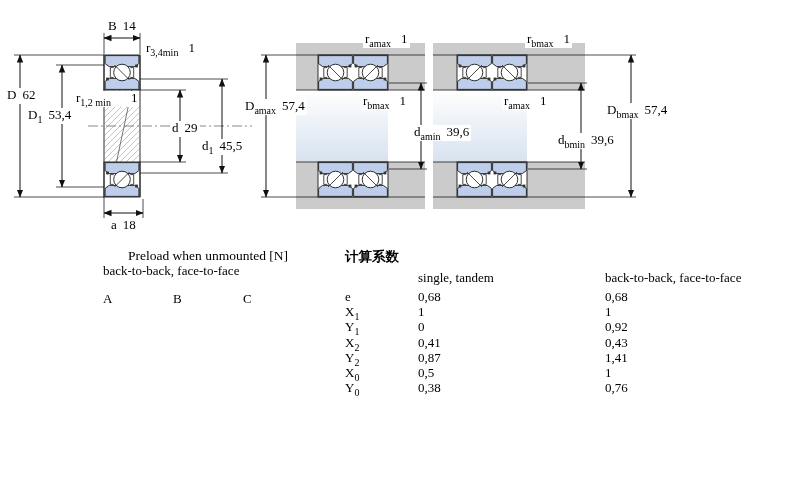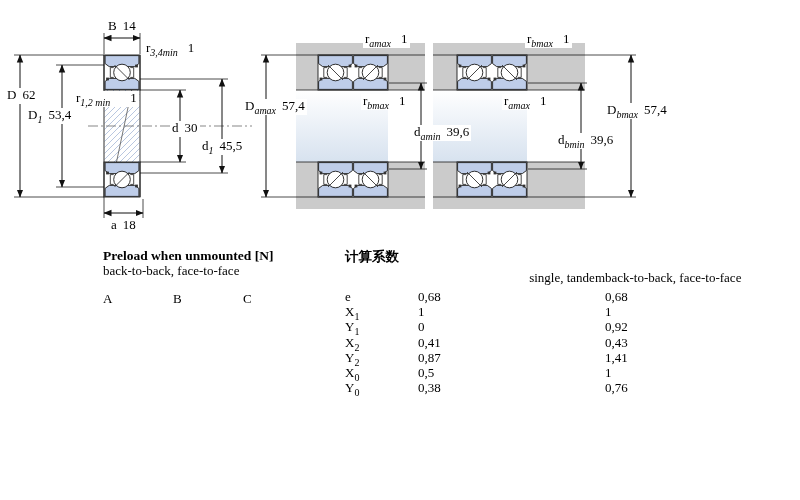--- a/index.html
+++ b/index.html
@@ -2,35 +2,35 @@
 <html><head>
 <meta charset="utf-8">
 <style>
   html,body{margin:0;padding:0;background:#fff;}
   .page{position:relative;width:800px;height:500px;background:#ffffff;overflow:hidden;
         font-family:"Liberation Serif","DejaVu Serif",serif;color:#000;padding-left:41px;}
   svg.linework{position:absolute;left:0;top:0;}
   
   .dim{position:absolute;font-size:13px;line-height:14px;white-space:nowrap;
        background:#fff;padding:0 2px;}
-  .dim sub{font-size:10px;line-height:8px;font-style:italic;}
+  .dim sub{font-size:10px;line-height:8px;}
   .dim .v{margin-left:6px;}
   .dim .v.g10{margin-left:10px;}
   .dim .v.g20{margin-left:20px;}
   
   .preload{position:absolute;left:103px;top:248px;font-size:13px;}
-  .ptitle{font-weight:bold;font-size:13.5px;height:15px;}
+  .ptitle{font-weight:normal;font-size:13.5px;height:15px;text-align:center;}
   .psub{height:14px;margin-bottom:14px;}
   .prow{display:flex;height:16px;}
   .pc{width:70px;}
   
   .factors{position:absolute;left:345px;top:248px;font-size:13px;}
   .ftitle{font-weight:bold;font-size:13.5px;height:15px;margin-bottom:7px;}
   .frow{display:flex;height:15.2px;align-items:flex-start;}
-  .frow.fhead{height:19px;text-align:right;}
+  .frow.fhead{height:19px;}
   .fc0{width:73px;}
   .fc1{width:187px;}
   .fc2{flex:1;}
   .fc0 sub{font-size:10px;}
 </style>
 </head>
 <body>
 
 <div class="page">
 
@@ -169,21 +169,21 @@
   <span class="dim" style="left:106px;top:19px"><span>B</span><sub></sub><span class="v">14</span></span>
 
   <span class="dim" style="left:144px;top:41px"><span>r</span><sub>3,4min</sub><span class="v g10">1</span></span>
 
   <span class="dim" style="left:5px;top:88px"><span>D</span><sub></sub><span class="v">62</span></span>
 
   <span class="dim" style="left:26px;top:108px"><span>D</span><sub>1</sub><span class="v">53,4</span></span>
 
   <span class="dim" style="left:74px;top:91px"><span>r</span><sub>1,2 min</sub><span class="v g20">1</span></span>
 
-  <span class="dim" style="left:170px;top:121px"><span>d</span><sub></sub><span class="v">30</span></span>
+  <span class="dim" style="left:170px;top:121px"><span>d</span><sub></sub><span class="v">29</span></span>
 
   <span class="dim" style="left:200px;top:139px"><span>d</span><sub>1</sub><span class="v">45,5</span></span>
 
   <span class="dim" style="left:109px;top:218px"><span>a</span><sub></sub><span class="v">18</span></span>
 
   <span class="dim" style="left:363px;top:32px"><span>r</span><sub>amax</sub><span class="v g10">1</span></span>
 
   <span class="dim" style="left:243px;top:99px"><span>D</span><sub>amax</sub><span class="v">57,4</span></span>
 
   <span class="dim" style="left:361px;top:94px"><span>r</span><sub>bmax</sub><span class="v g10">1</span></span>

